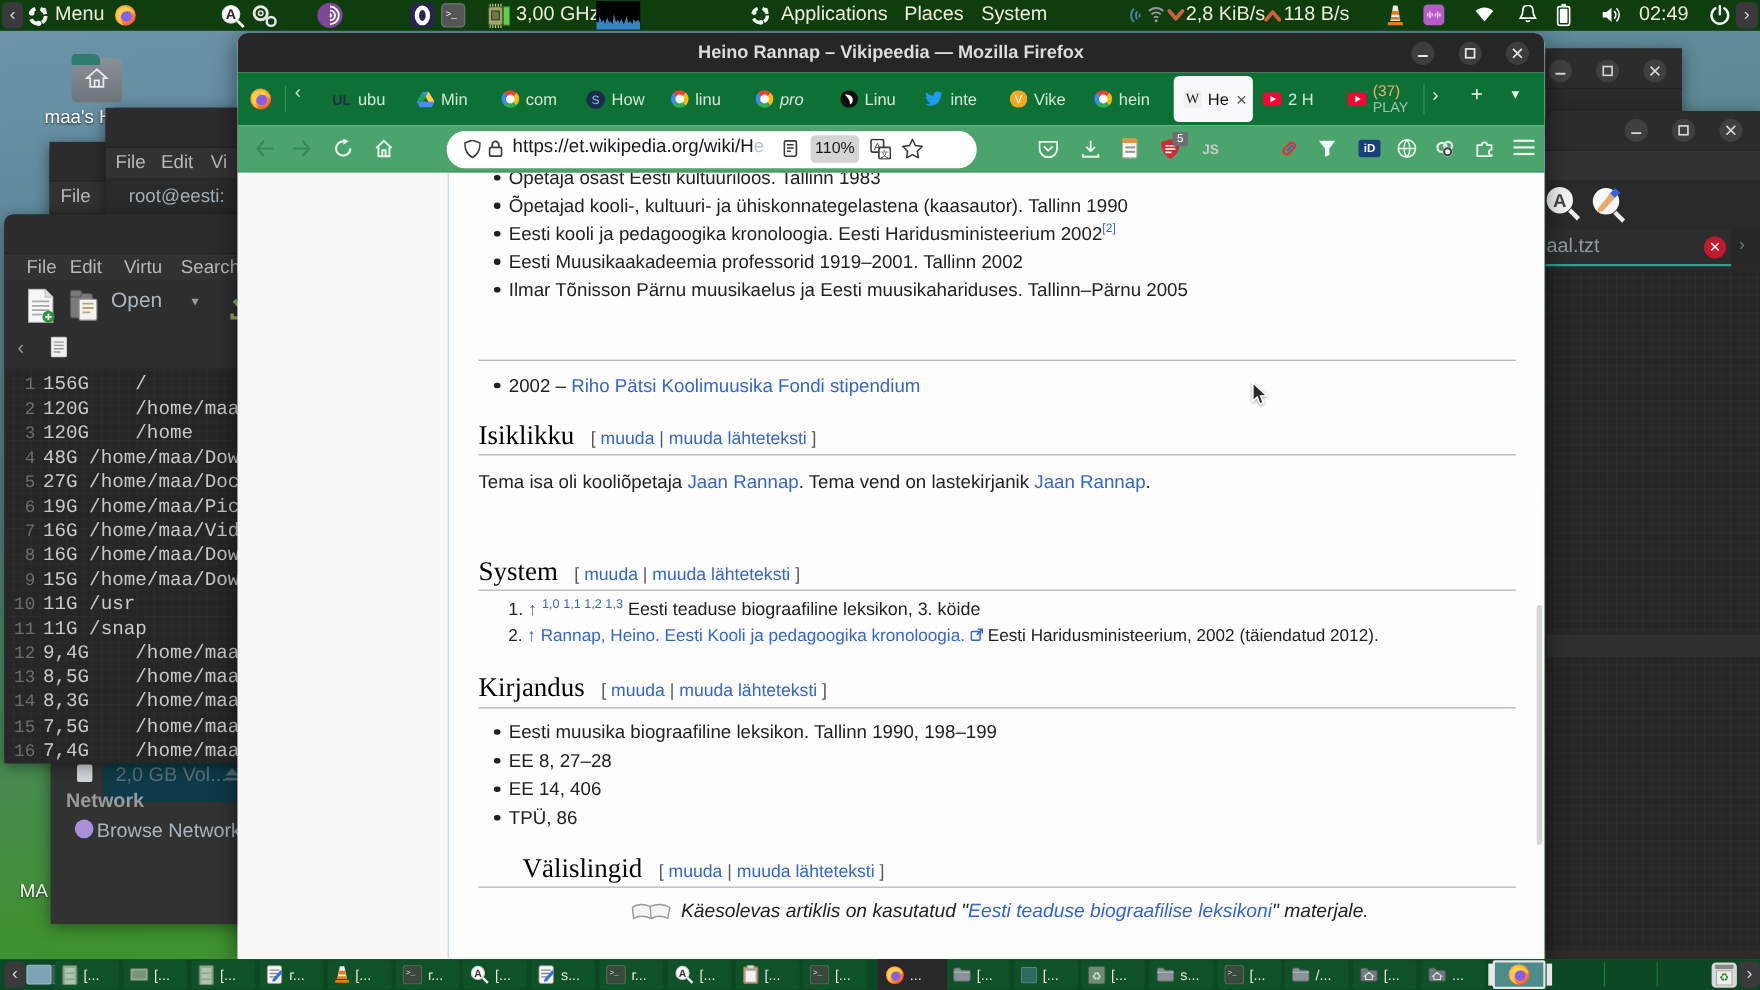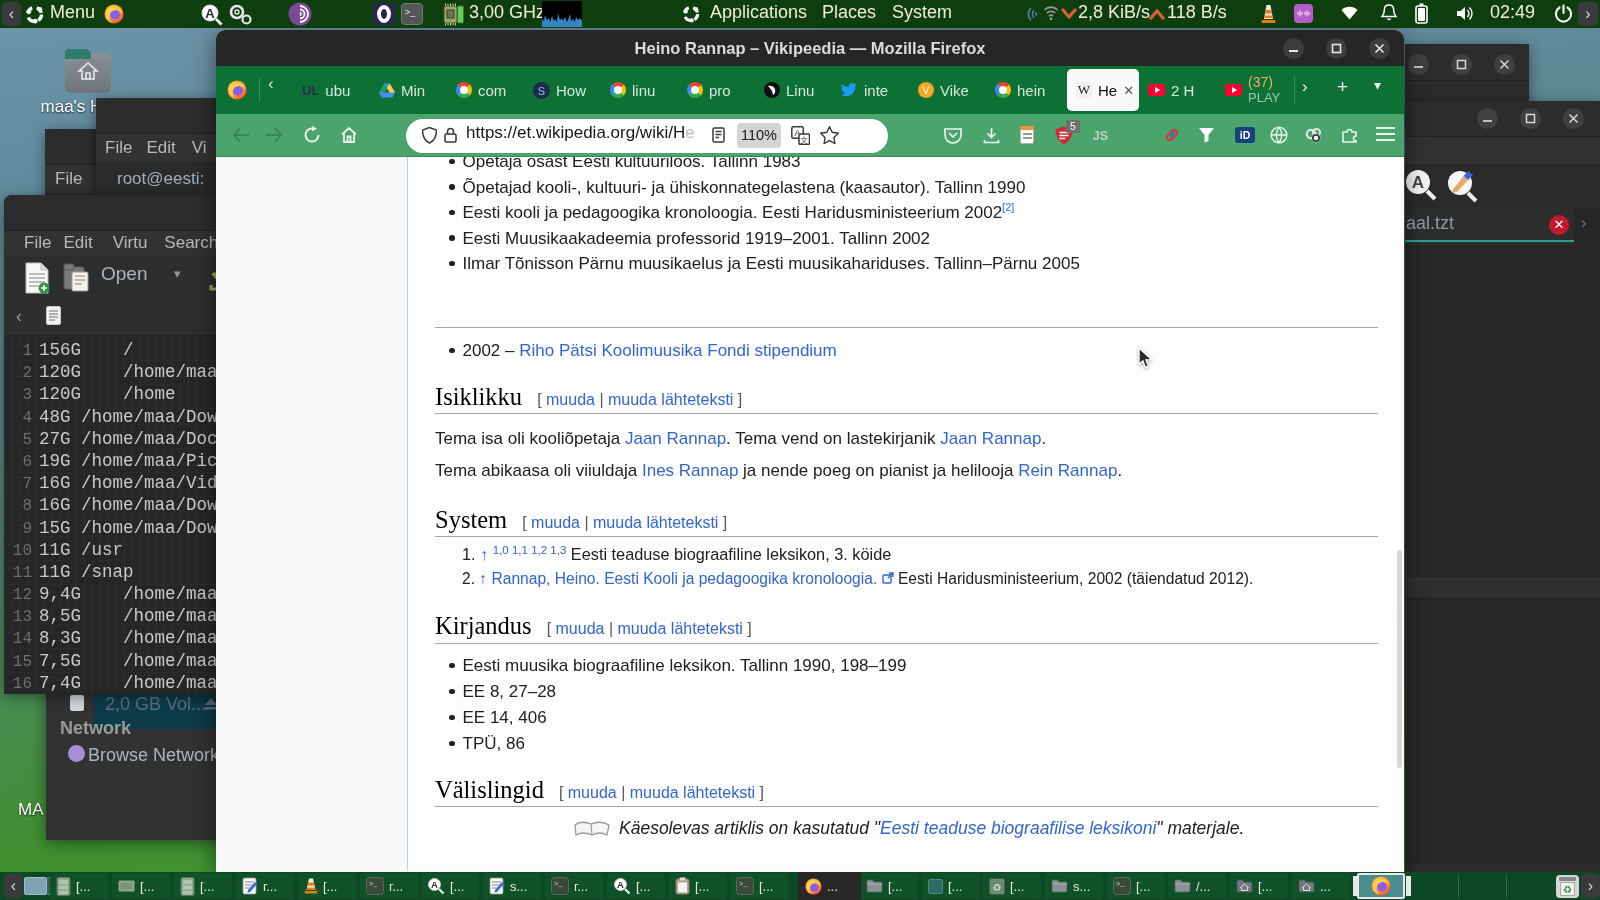--- a/index.html
+++ b/index.html
@@ -213,21 +213,21 @@
         <svg width="17" height="17" viewBox="0 0 17 17">
           <circle cx="8.5" cy="8.5" r="8.5" fill="#1c2b4a"></circle>
           <text x="8.5" y="12.5" font-size="11" fill="#7ec3e8" text-anchor="middle" font-family="Liberation Sans">S</text>
         </svg>
         <span>How</span>
       </div>
     <div class="tab" style="left:394px;">
         <span class="gicon"></span>
         <span>linu</span>
       </div>
-    <div class="tab" style="left:471px;">
+    <div class="tab" style="left:471px;font-style:italic;">
         <span class="gicon"></span>
         <span>pro</span>
       </div>
     <div class="tab" style="left:548px;">
         <svg width="16" height="16" viewBox="0 0 16 16">
           <circle cx="8" cy="8" r="8" fill="#0f0f0f"></circle>
           <path d="M4 4 Q9 3 11 7 Q12 11 9 13 L8 9 Q6 6 4 4" fill="#fff"></path>
         </svg>
         <span>Linu</span>
       </div>
@@ -357,35 +357,34 @@
       <li><span class="blt"></span>Õpetajad kooli-, kultuuri- ja ühiskonnategelastena (kaasautor). Tallinn 1990</li>
       <li><span class="blt"></span>Eesti kooli ja pedagoogika kronoloogia. Eesti Haridusministeerium 2002<sup style="font-size:11px;"><a class="link">[2]</a></sup></li>
       <li><span class="blt"></span>Eesti Muusikaakadeemia professorid 1919–2001. Tallinn 2002</li>
       <li><span class="blt"></span>Ilmar Tõnisson Pärnu muusikaelus ja Eesti muusikahariduses. Tallinn–Pärnu 2005</li>
     </ul>
     <div class="hr" style="left:219px;top:170px;"></div>
     <div class="abs" style="left:233px;top:184px;"><span class="blt"></span>2002 – <a class="link">Riho Pätsi Koolimuusika Fondi stipendium</a></div>
     <div class="abs" style="left:219px;top:226px;"><h2 class="wiki" style="display:inline;">Isiklikku</h2><span class="editsec">[ <a class="link">muuda</a> | <a class="link">muuda lähteteksti</a> ]</span></div>
     <div class="hr" style="left:219px;top:256px;"></div>
     <div class="abs" style="left:219px;top:272px;">Tema isa oli kooliõpetaja <a class="link">Jaan Rannap</a>. Tema vend on lastekirjanik <a class="link">Jaan Rannap</a>.</div>
-    <div class="abs" style="left:219px;top:304px;">Tema abikaasa oli viiuldaja <a class="link">Ines Rannap</a> ja nende poeg on pianist ja helilooja <a class="link">Rein Rannap</a>.</div>
     <div class="abs" style="left:219px;top:349px;"><h2 class="wiki" style="display:inline;">System</h2><span class="editsec">[ <a class="link">muuda</a> | <a class="link">muuda lähteteksti</a> ]</span></div>
     <div class="hr" style="left:219px;top:379px;"></div>
     <div class="abs" style="left:246px;top:388px;font-size:16.3px;">1. <span style="color:#3366cc;">↑</span> <sup style="font-size:11.5px;"><a class="link">1,0 1,1 1,2 1,3</a></sup> Eesti teaduse biograafiline leksikon, 3. köide</div>
     <div class="abs" style="left:246px;top:413px;font-size:15.6px;">2. <span style="color:#3366cc;">↑</span> <a class="link">Rannap, Heino. Eesti Kooli ja pedagoogika kronoloogia.</a> <svg width="12" height="12" viewBox="0 0 12 12" style="vertical-align:0;">
           <rect x="1" y="3" width="8" height="8" rx="1" fill="none" stroke="#36c" stroke-width="1.4"></rect>
           <path d="M6 6 L11 1 M7 1 H11 V5" stroke="#36c" stroke-width="1.4" fill="none"></path>
         </svg> Eesti Haridusministeerium, 2002 (täiendatud 2012).</div>
     <div class="abs" style="left:219px;top:455px;"><h2 class="wiki" style="display:inline;">Kirjandus</h2><span class="editsec">[ <a class="link">muuda</a> | <a class="link">muuda lähteteksti</a> ]</span></div>
     <div class="hr" style="left:219px;top:486px;"></div>
     <div class="abs" style="left:233px;top:499px;"><span class="blt"></span>Eesti muusika biograafiline leksikon. Tallinn 1990, 198–199</div>
     <div class="abs" style="left:233px;top:525px;"><span class="blt"></span>EE 8, 27–28</div>
     <div class="abs" style="left:233px;top:551px;"><span class="blt"></span>EE 14, 406</div>
     <div class="abs" style="left:233px;top:577px;"><span class="blt"></span>TPÜ, 86</div>
-    <div class="abs" style="left:219px;top:619px;"><h2 class="wiki" style="display:inline;">Välislingid</h2><span class="editsec">[ <a class="link">muuda</a> | <a class="link">muuda lähteteksti</a> ]</span></div>
+    <div class="abs" style="left:219px;top:619px;"><h2 class="wiki" style="display:inline;margin-left:40px;">Välislingid</h2><span class="editsec">[ <a class="link">muuda</a> | <a class="link">muuda lähteteksti</a> ]</span></div>
     <div class="hr" style="left:219px;top:649px;"></div>
     <div class="abs" style="left:403px;top:661px;font-style:italic;font-size:17.5px;">Käesolevas artiklis on kasutatud "<a class="link" style="font-style:italic;">Eesti teaduse biograafilise leksikoni</a>" materjale.</div>
     <svg class="abs" style="left:357px;top:662px;" width="38" height="22" viewBox="0 0 38 22">
       <path d="M2 6 Q8 1 18 5 Q28 1 36 6 L34 16 Q27 12 19 16 Q10 12 3 16 Z" fill="#f5f5f5" stroke="#999" stroke-width="1.3"></path>
       <path d="M18 5 L19 16" stroke="#999" stroke-width="1.2" fill="none"></path>
     </svg>
     <svg class="abs" style="left:921px;top:190px;filter:drop-shadow(0 1px 1.5px rgba(0,0,0,.35));" width="20" height="24" viewBox="0 0 20 24">
       <path d="M2 1 L2 17.5 L5.9 14 L8.3 20.3 L11.4 19 L9 12.9 L14.6 12.6 Z" fill="#2b2b2b" stroke="#fff" stroke-width="1.4"></path>
     </svg>
   </div>

